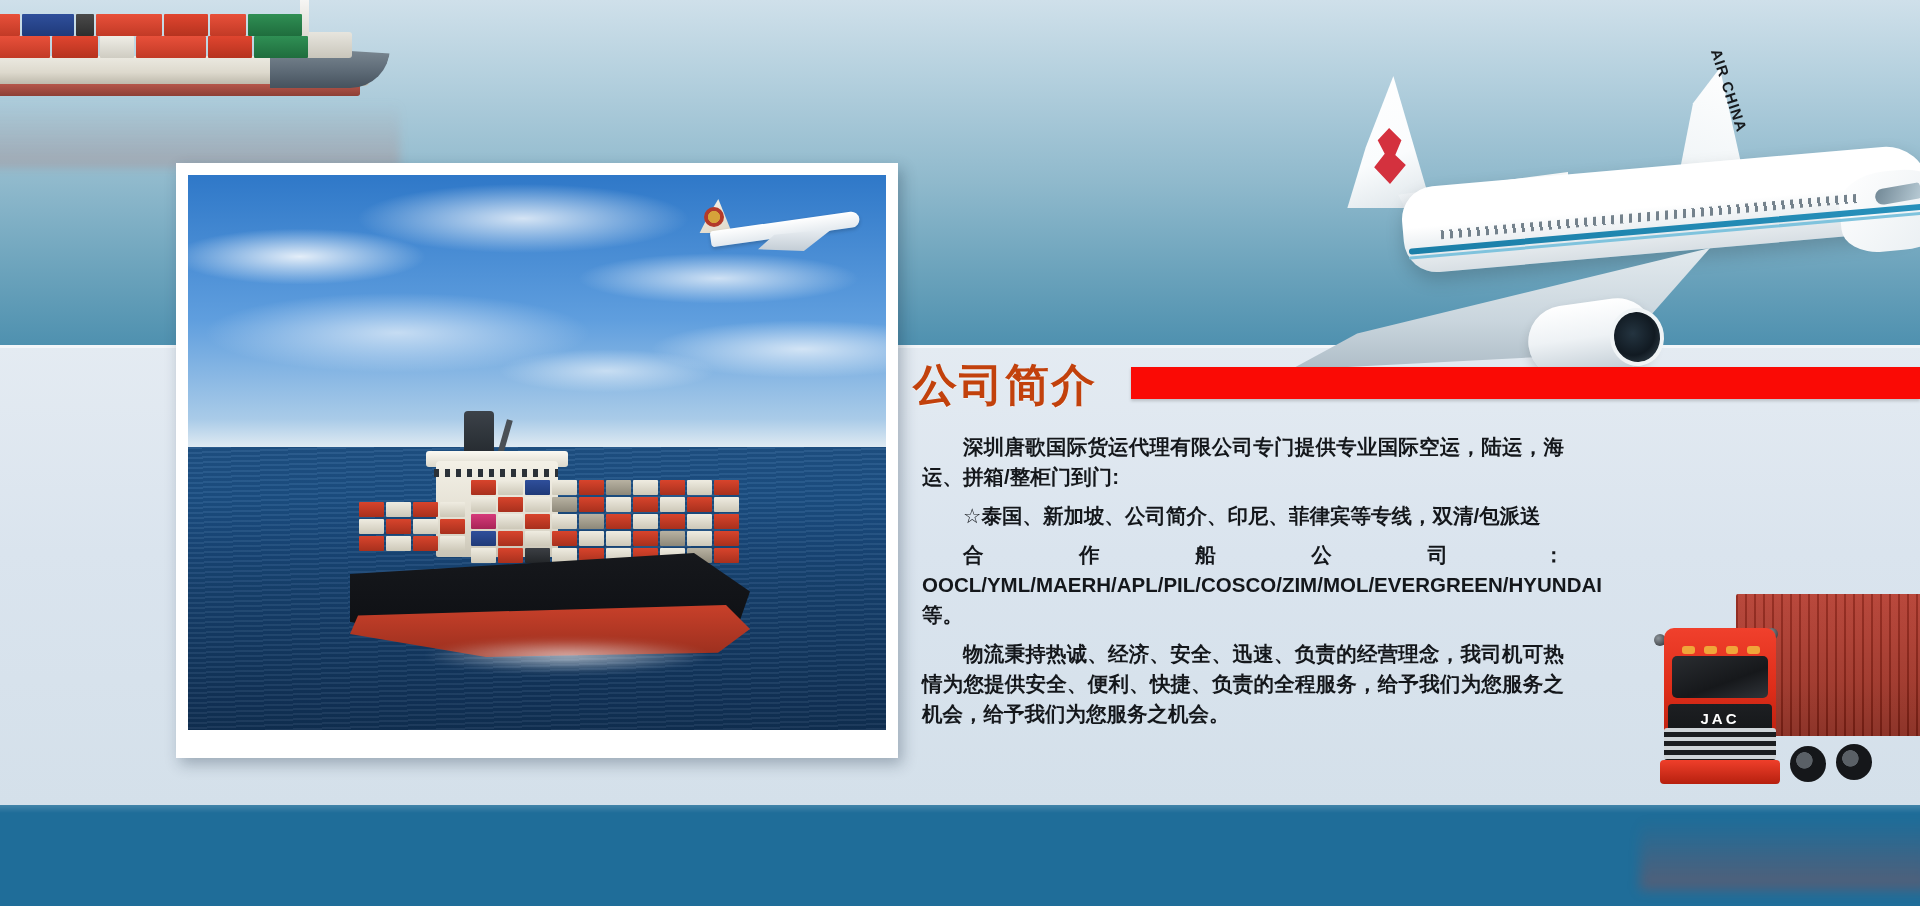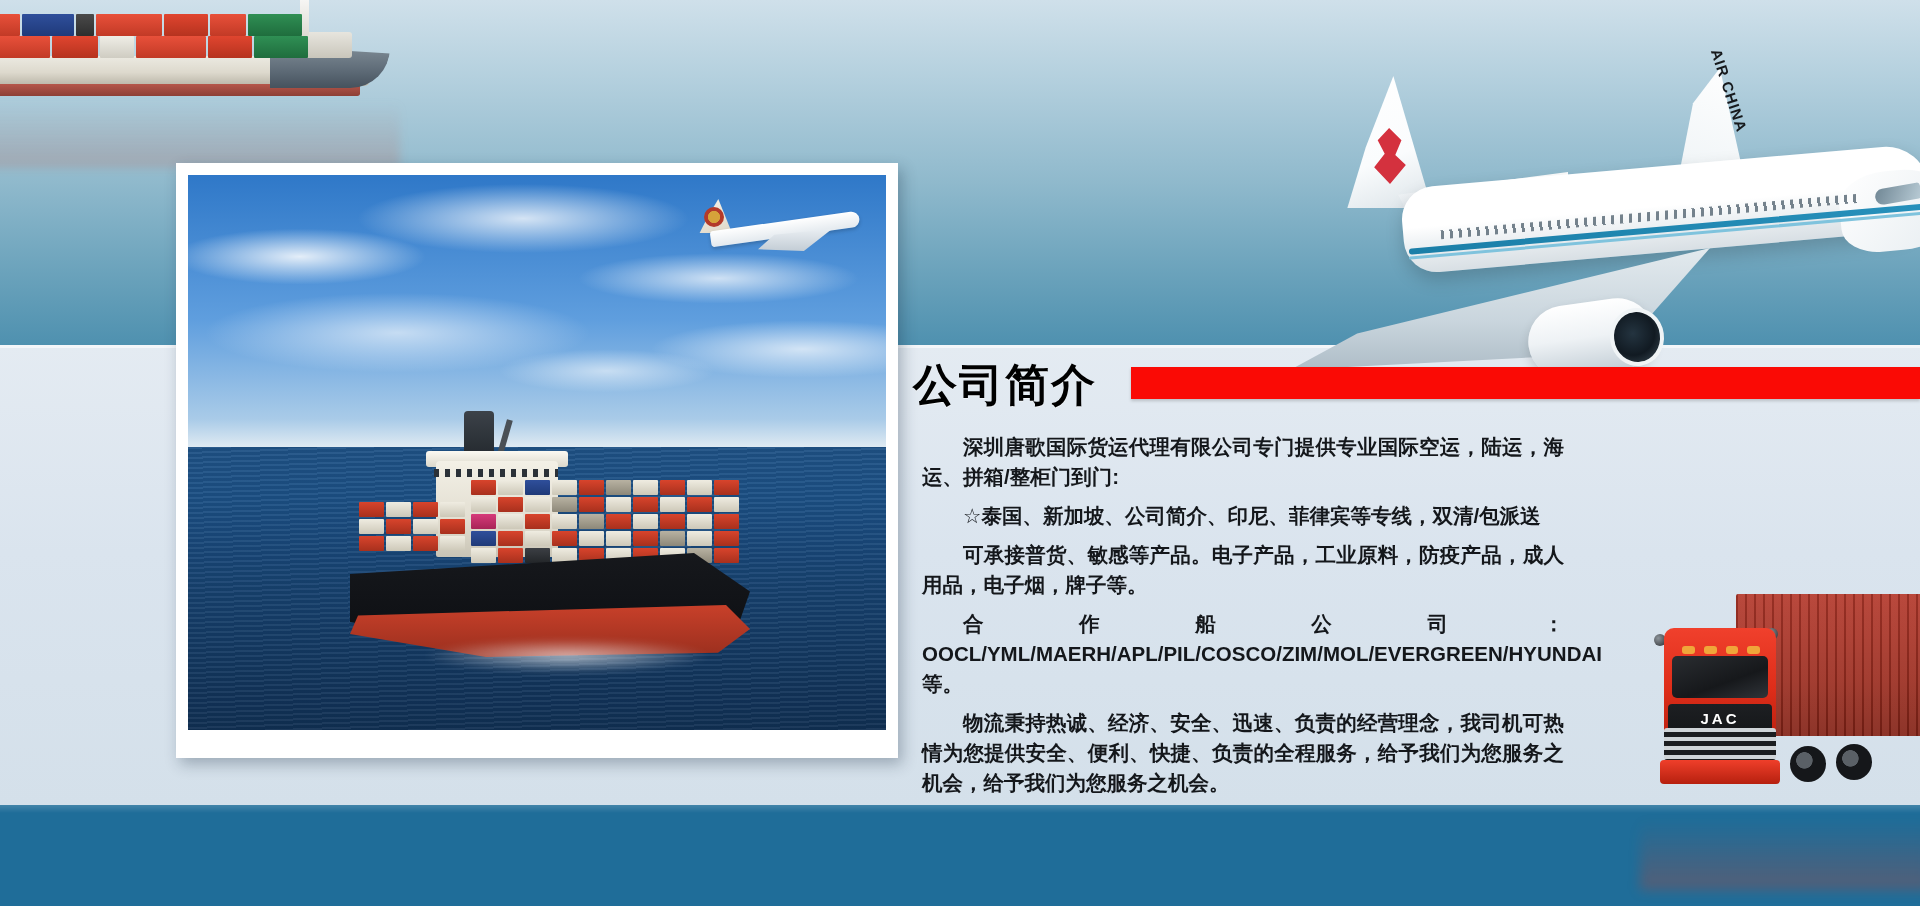--- a/index.html
+++ b/index.html
@@ -320,21 +320,21 @@
     background:linear-gradient(180deg,rgba(210,60,40,.30),rgba(30,90,130,0));
     filter:blur(6px); transform:scaleY(-1);
   }
 
   
   .about{
     position:absolute; left:913px; top:352px; width:660px;
   }
   .about-head{ display:flex; align-items:center; height:66px; }
   .about-title{
-    font-size:44px; font-weight:700; color:#000000;
+    font-size:44px; font-weight:700; color:#c2410c;
     letter-spacing:2px; white-space:nowrap;
     font-family:"Liberation Sans","DejaVu Sans",sans-serif;
     text-shadow:0 1px 0 rgba(255,255,255,.5);
   }
   .red-bar{
     position:absolute; left:1131px; top:367px; width:789px; height:32px;
     background:#fa0a05;
     box-shadow:0 2px 3px rgba(0,0,0,.18);
   }
   .about-body{
@@ -518,19 +518,18 @@
   </div>
 
   <div class="red-bar"></div>
   <div class="about">
     <div class="about-head">
       <div class="about-title">公司简介</div>
     </div>
     <div class="about-body">
       <p>深圳唐歌国际货运代理有限公司专门提供专业国际空运，陆运，海运、拼箱/整柜门到门:</p>
       <p>☆泰国、新加坡、公司简介、印尼、菲律宾等专线，双清/包派送</p>
-      <p>可承接普货、敏感等产品。电子产品，工业原料，防疫产品，成人用品，电子烟，牌子等。</p>
       <p>合作船公司：OOCL/YML/MAERH/APL/PIL/COSCO/ZIM/MOL/EVERGREEN/HYUNDAI等。</p>
       <p>物流秉持热诚、经济、安全、迅速、负责的经营理念，我司机可热情为您提供安全、便利、快捷、负责的全程服务，给予我们为您服务之机会，给予我们为您服务之机会。</p>
     </div>
   </div>
 
 </div>
 
 </body></html>

